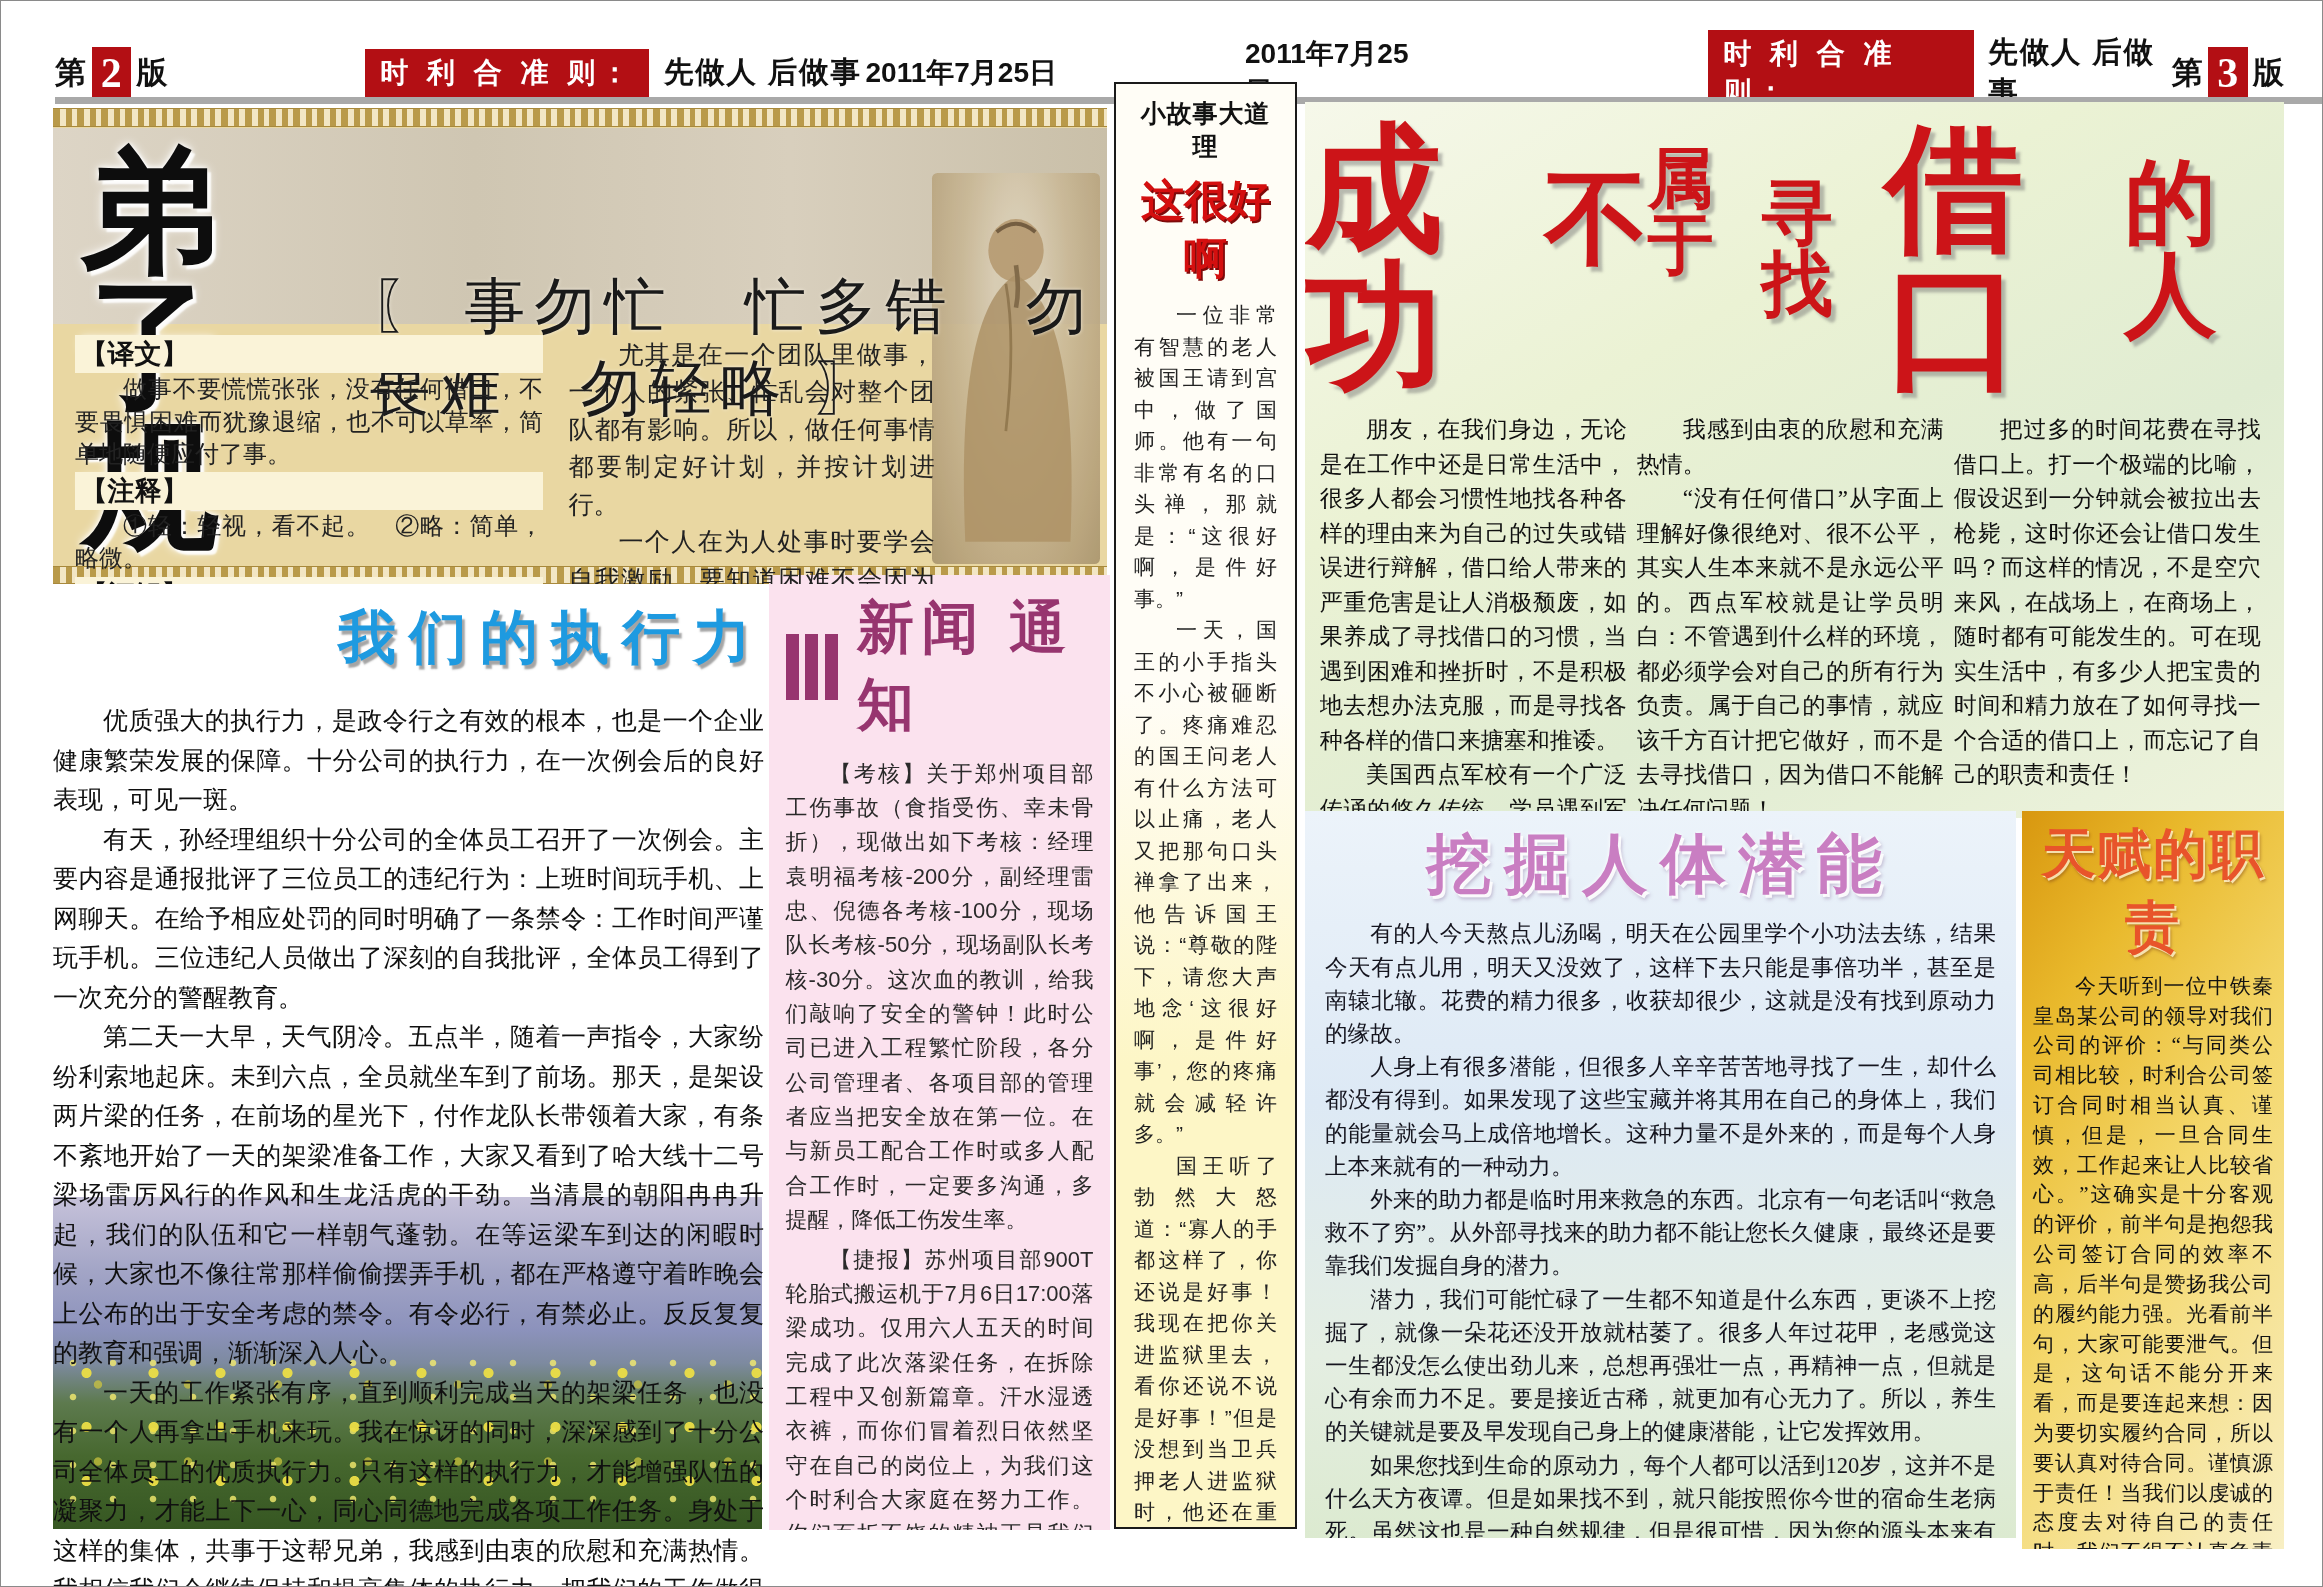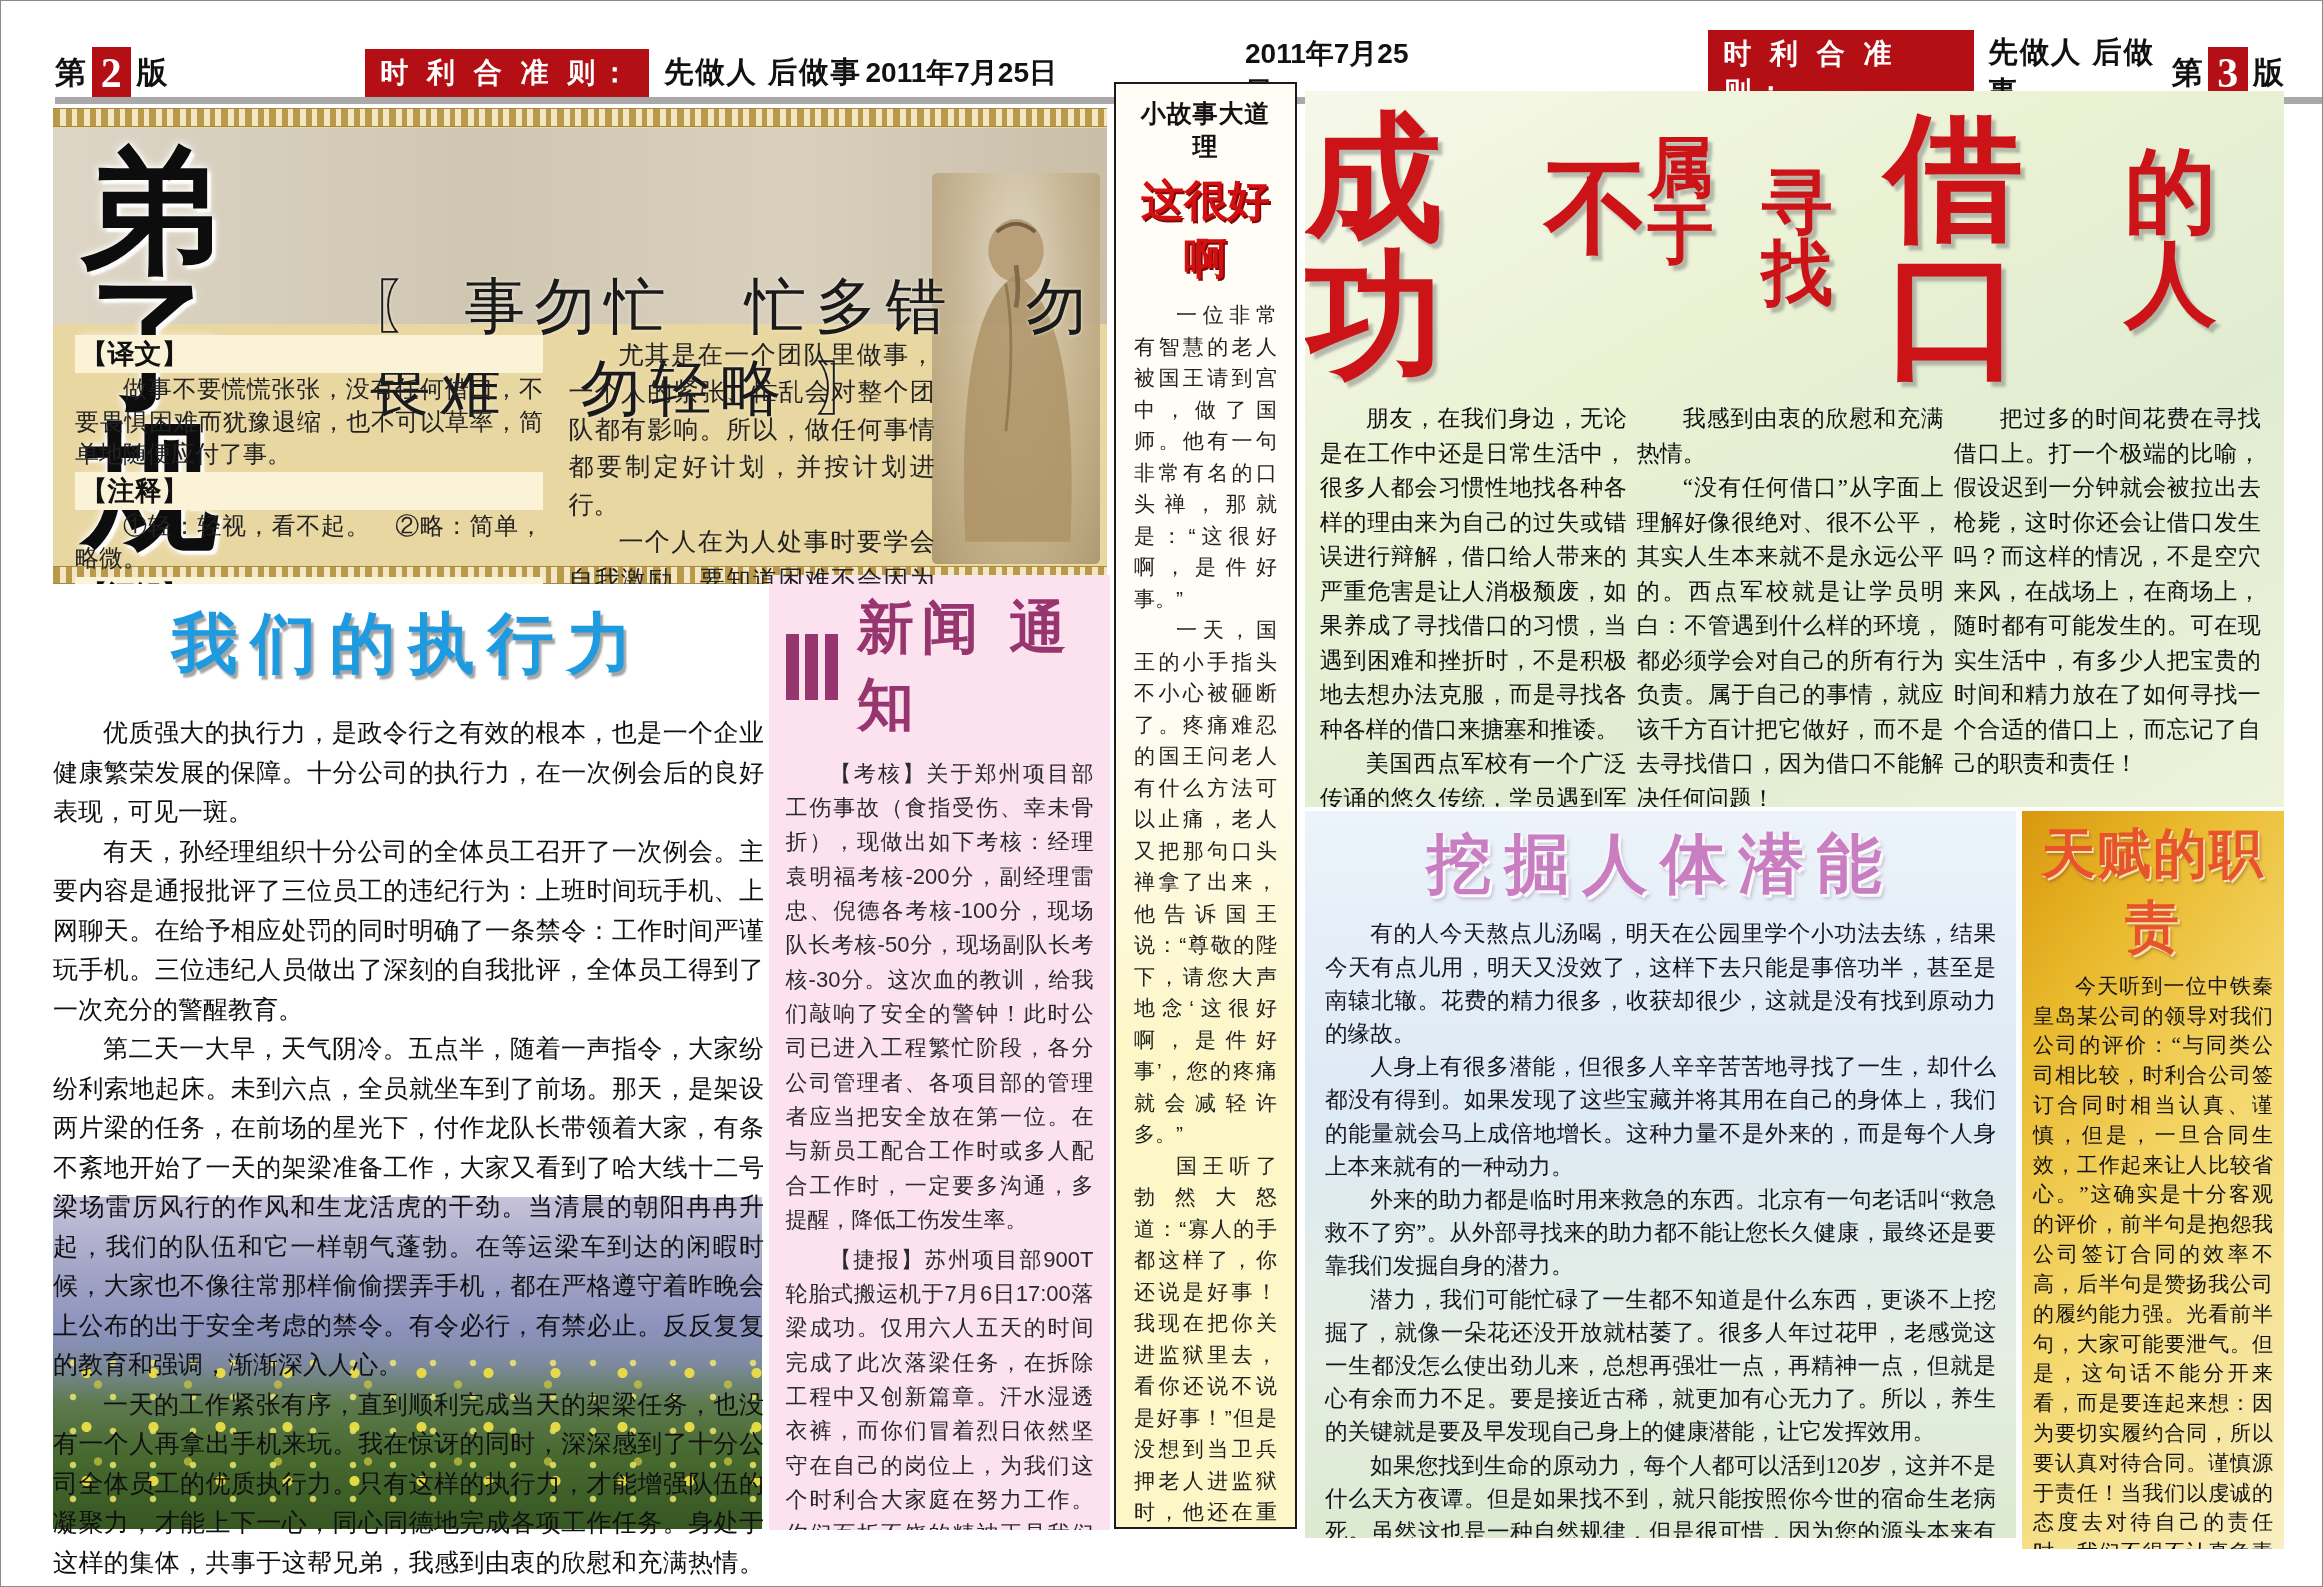--- a/index.html
+++ b/index.html
@@ -46,21 +46,21 @@
   .dzg-right { width:37%; padding:5.5px 3.7px 0 20px; }
   .dzg-right p { font-family:"Liberation Serif", serif; font-size:25px; line-height:1.5;
                  color:#222; text-indent:2em; text-align:justify; }
   .confucius { position:absolute; right:7.4px; top:65px; width:168px; height:391px; z-index:2;
          background:radial-gradient(ellipse at 50% 28%, #d9cdb4 0 18%, #c9b896 45%, #b7a27c 80%, #a8946e);
          border-radius:5.5px; opacity:.9; }
   .confucius svg { position:absolute; left:0; top:0; }
 
   
   .exec { position:absolute; left:52px; top:598px; width:711px; z-index:4; }
-  .exec-title { text-align:center; font-size:66px; font-weight:900; color:#1e9ae0;
+  .exec-title { text-align:right; font-size:58px; font-weight:900; color:#1e9ae0;
                 letter-spacing:13px; text-shadow:2.8px 3.7px 1.8px rgba(90,90,90,.55), 0 0 2.8px #fff; }
   .exec-body { margin-top:24px; }
   .exec-body p { font-size:25px; line-height:1.58; color:#101010; text-indent:2em;
                  text-align:justify; }
 
   .photo { position:absolute; left:52px; top:1196px; width:709px; height:332px; z-index:1;
      background:linear-gradient(180deg,#c6c2da 0%,#a3a5c6 22%,#8c92bc 40%,#7d8aa0 50%,#5d7a4e 62%,#47682f 78%,#365722 100%); }
   .photo .meadow { position:absolute; left:0; bottom:0; width:100%; height:55%;
      background-image:radial-gradient(circle, rgba(236,222,70,.95) 0 4.6px, transparent 5.5px),
                       radial-gradient(circle, rgba(246,236,110,.8) 0 2.8px, transparent 3.7px),
@@ -83,21 +83,21 @@
            border:2.8px solid #1a1a1a; padding:13px 18px;
            background:linear-gradient(180deg,#fffdf6 0%, #fffdf6 42%, #fdf6c6 68%, #fdf6c6 100%);
            overflow:hidden; }
   .story-head { font-size:25px; font-weight:bold; color:#111; text-align:center; letter-spacing:0.9px; }
   .story-title { font-size:43px; font-weight:900; color:#d40f0f; text-align:center;
                  margin:9.2px 0 11px; text-shadow:1.8px 1.8px 0 #7e0a0a; }
   .story-body p { font-size:21px; line-height:1.5; color:#222; text-indent:2em;
                   text-align:justify; }
 
   
-  .main3 { position:absolute; left:1304px; top:90px; width:979px; height:716px;
+  .main3 { position:absolute; left:1304px; top:101px; width:979px; height:716px;
            background:linear-gradient(150deg,#f6f8ea 0%, #ebf2d4 35%, #e0ecd2 65%, #eef3dc 100%);
            overflow:hidden; }
   .main3-title { display:flex; align-items:flex-start; justify-content:center;
                  padding-top:16.6px; color:#cc1418; font-weight:900;
                  text-shadow:4.6px 4.6px 2.8px rgba(110,110,110,.45); }
   .main3-title .t1 { font-size:138px; line-height:1; }
   .main3-title .t2 { font-size:103px; line-height:1; margin-top:48px; }
   .main3-title .t3 { font-size:66px;  line-height:1; margin-top:26px; }
   .main3-title .t4 { font-size:71px;  line-height:1; margin-top:58px; }
   .main3-title .t5 { font-size:138px; line-height:1; }

